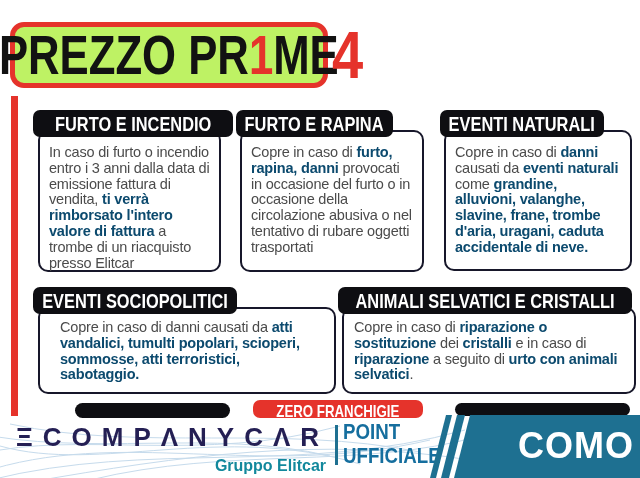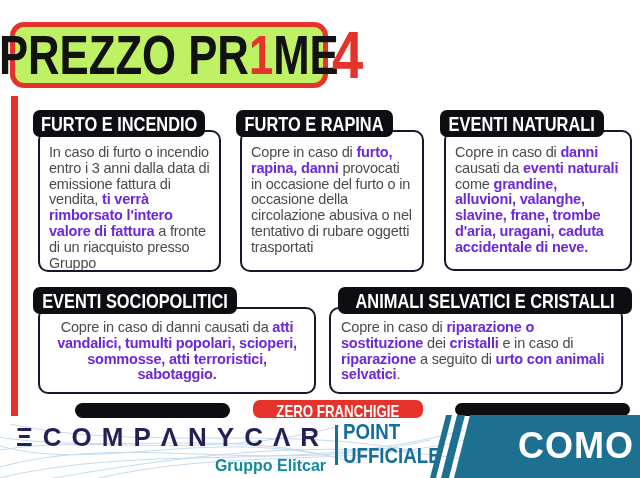--- a/index.html
+++ b/index.html
@@ -21,31 +21,31 @@
 
   
   .red-stripe{position:absolute;left:11px;top:96px;width:7px;height:320px;background:#e5332b;}
 
   
   .pill{position:absolute;height:27px;background:#0e0e12;color:#fff;border-radius:7px;
         display:flex;align-items:center;justify-content:center;
         font-weight:700;font-size:21px;z-index:3;}
   .bodybox{position:absolute;background:#fff;border:2.5px solid #17172a;border-radius:10px;
            color:#4b4b4b;font-size:14.5px;line-height:15.8px;letter-spacing:-0.2px;z-index:2;}
-  .bodybox .b{font-weight:700;color:#6d28d9;}
-  .pill-c1{left:33px;top:110px;width:172px;}
+  .bodybox .b{font-weight:700;color:#0c4a6e;}
+  .pill-c1{left:33px;top:110px;width:200px;}
   .box-c1 {left:38px;top:130px;width:161px;height:122px;padding:13px 9px 3px;}
   .pill-c2{left:236px;top:110px;width:157px;}
   .box-c2 {left:240px;top:130px;width:162px;height:122px;padding:13px 9px 3px;}
   .pill-c3{left:440px;top:110px;width:164px;}
   .box-c3 {left:444px;top:130px;width:166px;height:121px;padding:13px 9px 3px;}
   .pill-c4{left:33px;top:287px;width:204px;}
-  .box-c4 {left:38px;top:307px;width:254px;height:67px;padding:11px 10px 5px;text-align:center;}
+  .box-c4 {left:38px;top:307px;width:254px;height:67px;padding:11px 20px 5px;}
   .pill-c5{left:338px;top:287px;width:294px;}
-  .box-c5 {left:329px;top:307px;width:270px;height:67px;padding:11px 10px 5px;}
+  .box-c5 {left:342px;top:307px;width:270px;height:67px;padding:11px 10px 5px;}
 
   
   .cut-pill{position:absolute;background:#0e0e12;border-radius:8px;z-index:2;}
   .cut-pill-a{left:75px;top:403px;width:155px;height:15px;}
   .cut-pill-b{left:455px;top:403px;width:175px;height:13px;}
   .zero-pill{position:absolute;left:253px;top:400px;width:170px;height:18px;background:#e5332b;
              border-radius:7px;overflow:hidden;display:flex;justify-content:center;z-index:2;
              color:#fff;font-weight:700;font-size:17px;line-height:24px;}
 
   
@@ -70,21 +70,21 @@
   <div class="title-box">
     <div class="title-text"><span class="cx"><span>PREZZO PR</span><span class="hl">1</span><span>ME</span></span></div>
   </div>
   <div class="big-number"><span class="cxl">4</span></div>
 
   <div class="red-stripe"></div>
 
   <div class="pill pill-c1">
       <span class="cx">FURTO E INCENDIO</span>
     </div>
-  <div class="bodybox box-c1"><span>In caso di furto o incendio entro i 3 anni dalla data di emissione fattura di vendita, </span><span class="b">ti verrà rimborsato l'intero valore di fattura</span><span> a fronte di un riacquisto presso Gruppo</span></div>
+  <div class="bodybox box-c1"><span>In caso di furto o incendio entro i 3 anni dalla data di emissione fattura di vendita, </span><span class="b">ti verrà rimborsato l'intero valore di fattura</span><span> a trombe di un riacquisto presso Elitcar</span></div>
 
   <div class="pill pill-c2">
       <span class="cx">FURTO E RAPINA</span>
     </div>
   <div class="bodybox box-c2"><span>Copre in caso di </span><span class="b">furto, rapina, danni</span><span> provocati in occasione del furto o in occasione della circolazione abusiva o nel tentativo di rubare oggetti trasportati</span></div>
 
   <div class="pill pill-c3">
       <span class="cx">EVENTI NATURALI</span>
     </div>
   <div class="bodybox box-c3"><span>Copre in caso di </span><span class="b">danni</span><span> causati da </span><span class="b">eventi naturali</span><span> come </span><span class="b">grandine, alluvioni, valanghe, slavine, frane, trombe d'aria, uragani, caduta accidentale di neve.</span></div>

